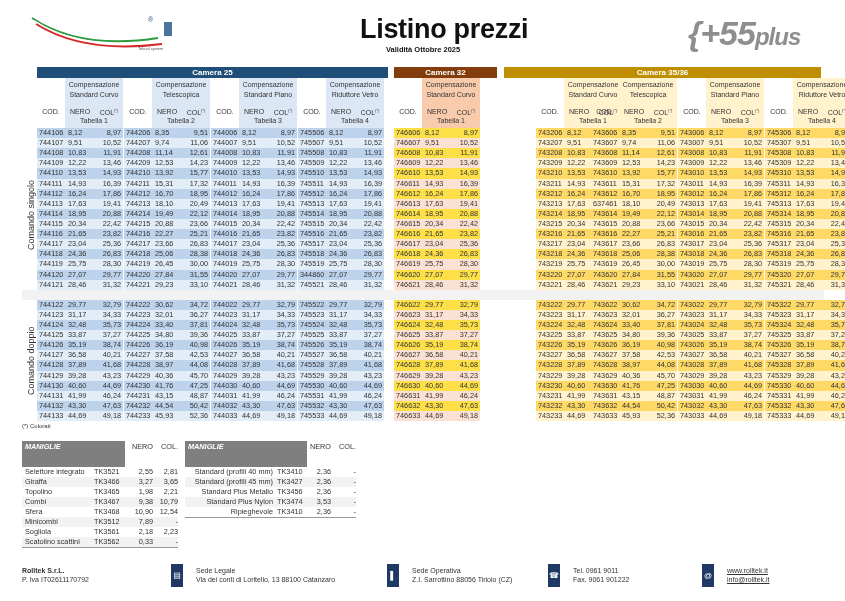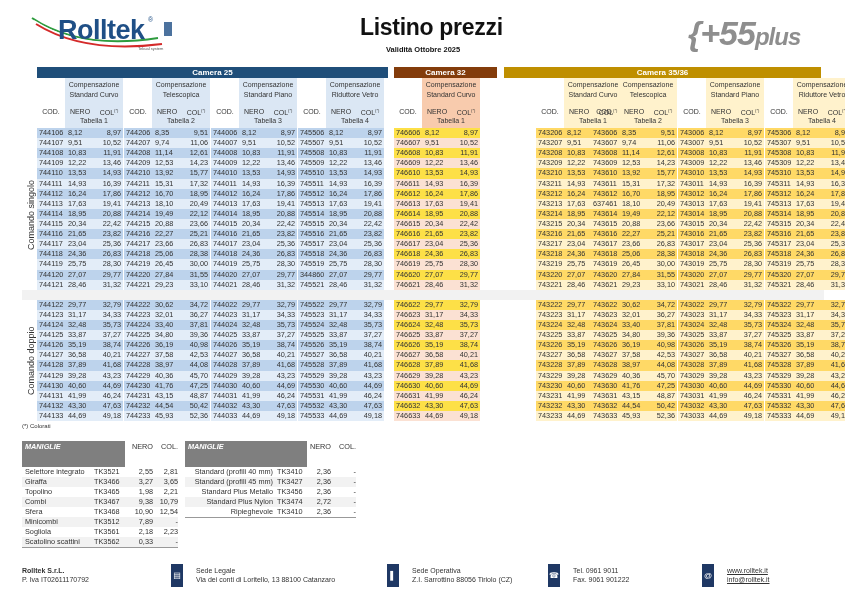--- a/index.html
+++ b/index.html
@@ -2,21 +2,21 @@
 <html><head>
 <meta charset="utf-8">
 <style>
   * { box-sizing: border-box; margin: 0; padding: 0; }
   body { width: 845px; height: 601px; background: #ffffff; font-family: "Liberation Sans", sans-serif; color: #333; position: relative; overflow: hidden; }
   .logo { position: absolute; left: 30px; top: 12px; width: 150px; height: 40px; }
   .logo-text { position: absolute; left: 28px; top: 3px; font-size: 27px; font-weight: bold; color: #1f4f86; letter-spacing: -0.5px; font-family: "Liberation Sans", sans-serif; }
   .logo-reg { position: absolute; left: 118px; top: 4px; font-size: 7px; color: #1f4f86; }
   .logo-sub { position: absolute; left: 108px; top: 34px; font-size: 4px; color: #555; }
   .logo-swoosh { position: absolute; left: 0; top: 0; }
-  .title { position: absolute; left: 360px; top: 14px; font-size: 23px; font-weight: bold; color: #111; letter-spacing: -0.3px; }
+  .title { position: absolute; left: 360px; top: 14px; font-size: 27px; font-weight: bold; color: #111; letter-spacing: -0.3px; }
   .subtitle { position: absolute; left: 386px; top: 45px; font-size: 7.5px; font-weight: bold; color: #111; }
   .brand55 { position: absolute; left: 688px; top: 14px; font-size: 34px; font-weight: bold; font-style: italic; color: #8e8e8e; letter-spacing: -1px; }
   .brand55 .plus { font-size: 24px; }
 
   .grp-header { position: absolute; top: 67px; height: 11px; color: #fff; font-size: 8px; font-weight: bold; text-align: center; line-height: 11px; }
   .h25 { left: 37px; width: 351px; background: #1f4e79; }
   .h32 { left: 394px; width: 103px; background: #833c0b; }
   .h35 { left: 504px; width: 317px; background: #bf8f00; }
 
   .subtable { position: absolute; top: 78px; }
@@ -67,21 +67,20 @@
 </head>
 <body>
 
 <div class="logo">
   <svg class="logo-swoosh" width="150" height="40">
     <path d="M2 6 Q50 38 128 26" stroke="#2e9b3e" stroke-width="2" fill="none"></path>
     <path d="M4 9 Q52 40 130 29" stroke="#ffffff" stroke-width="1.5" fill="none"></path>
     <path d="M6 12 Q54 42 132 32" stroke="#d42a2a" stroke-width="2" fill="none"></path>
     <rect x="134" y="10" width="8" height="14" fill="#1f4f86" opacity="0.8"></rect>
   </svg>
-  <span class="logo-text">Rolltek</span>
   <span class="logo-reg">®</span>
   <span class="logo-sub">Tekual system</span>
 </div>
 <div class="title">Listino prezzi</div>
 <div class="subtitle">Validità Ottobre 2025</div>
 <div class="brand55"><span>{+55</span><span class="plus">plus</span></div>
 
 <div class="grp-header h25">Camera 25</div>
 <div class="grp-header h32">Camera 32</div>
 <div class="grp-header h35">Camera 35/36</div>
@@ -1569,21 +1568,21 @@
       </div>
       <div class="hr">
         <span style="width:92px;padding-left:3px;text-align:right;padding-right:4px;">Standard Plus Metallo</span>
         <span style="width:30px;">TK3456</span>
         <span class="cc" style="width:24px;">2,36</span>
         <span class="cc" style="width:25px;">-</span>
       </div>
       <div class="hr alt">
         <span style="width:92px;padding-left:3px;text-align:right;padding-right:4px;">Standard Plus Nylon</span>
         <span style="width:30px;">TK3474</span>
-        <span class="cc" style="width:24px;">2,72</span>
+        <span class="cc" style="width:24px;">3,53</span>
         <span class="cc" style="width:25px;">-</span>
       </div>
       <div class="hr">
         <span style="width:92px;padding-left:3px;text-align:right;padding-right:4px;">Ripieghevole</span>
         <span style="width:30px;">TK3410</span>
         <span class="cc" style="width:24px;">2,36</span>
         <span class="cc" style="width:25px;">-</span>
       </div>
     </div>
 </div>

